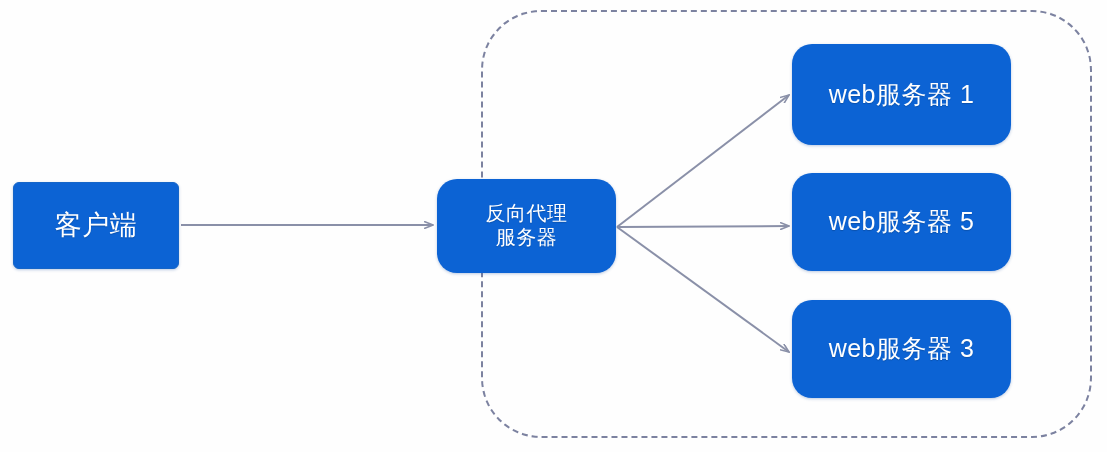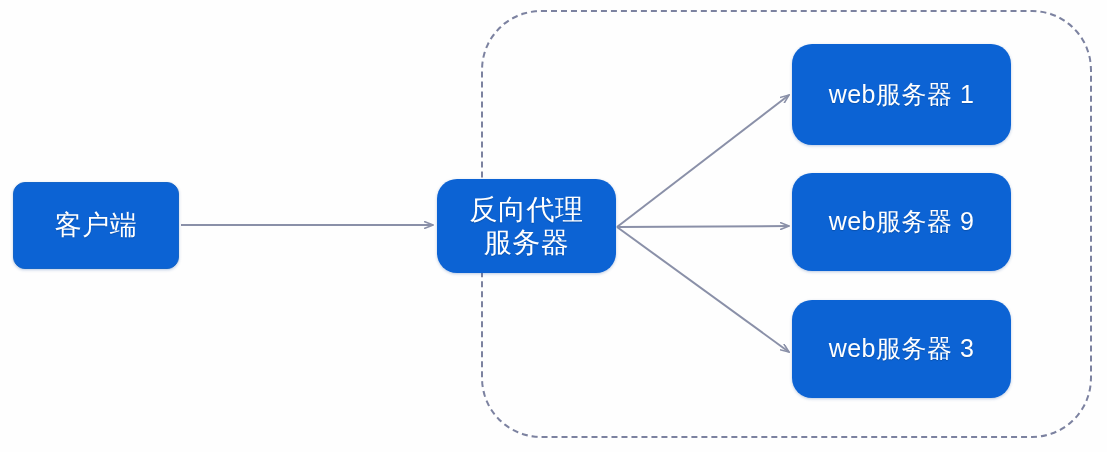--- a/index.html
+++ b/index.html
@@ -36,34 +36,34 @@
     justify-content: center;
     text-align: center;
     color: #ffffff;
     background: #0c63d4;
     line-height: 1.18;
     letter-spacing: 0.5px;
     text-shadow: 0 1px 1px rgba(0,0,0,0.18);
     box-shadow: 0 1px 3px rgba(30,80,160,0.30);
   }
   .node.square {
-    border-radius: 12px;
+    border-radius: 6px;
     border: 1.5px solid #1565c8;
   }
   .node.rounded {
     border-radius: 20px;
   }
   .node .label {
     display: block;
     white-space: pre-line;
   }
 
   
   #node-client        { left: 13px;  top: 182px; width: 166px; height: 87px;  font-size: 27px; }
-  #node-proxy         { left: 437px; top: 179px; width: 179px; height: 94px;  font-size: 28px; }
+  #node-proxy         { left: 437px; top: 179px; width: 179px; height: 94px;  font-size: 20px; }
   #node-web-1         { left: 792px; top: 44px;  width: 219px; height: 101px; font-size: 25px; }
   #node-web-2         { left: 792px; top: 173px; width: 219px; height: 98px;  font-size: 25px; }
   #node-web-3         { left: 792px; top: 300px; width: 219px; height: 98px;  font-size: 25px; }
 
   
   #connectors {
     position: absolute;
     left: 0;
     top: 0;
     width: 1107px;
@@ -106,20 +106,20 @@
   <div class="node rounded" id="node-proxy">
     <span class="label">反向代理
 服务器</span>
   </div>
 
   <div class="node rounded" id="node-web-1">
     <span class="label">web服务器 1</span>
   </div>
 
   <div class="node rounded" id="node-web-2">
-    <span class="label">web服务器 9</span>
+    <span class="label">web服务器 5</span>
   </div>
 
   <div class="node rounded" id="node-web-3">
     <span class="label">web服务器 3</span>
   </div>
 
 </div>
 
 </body></html>

